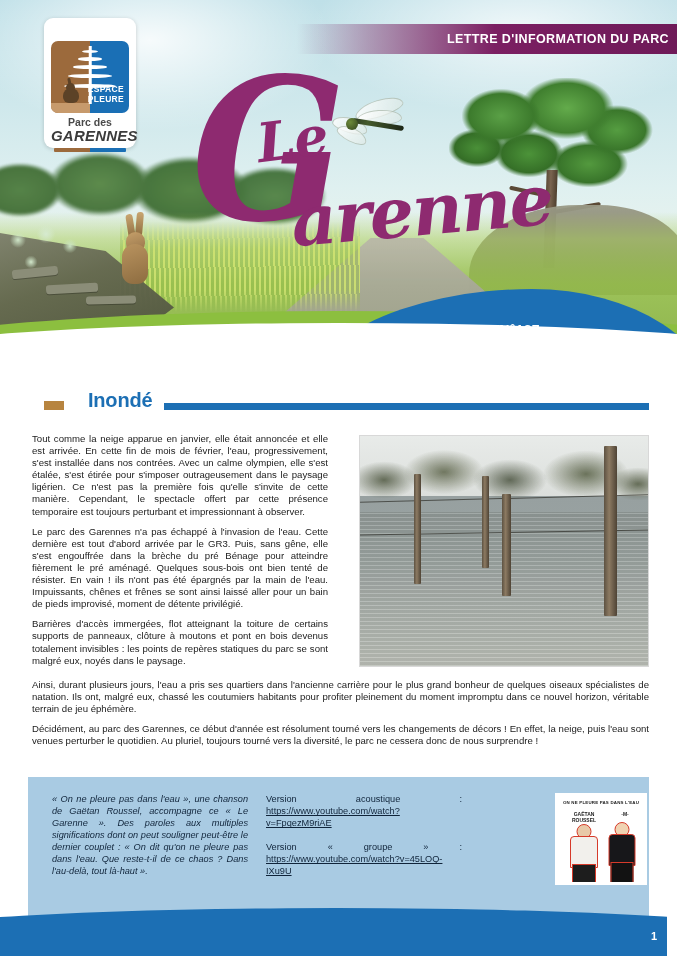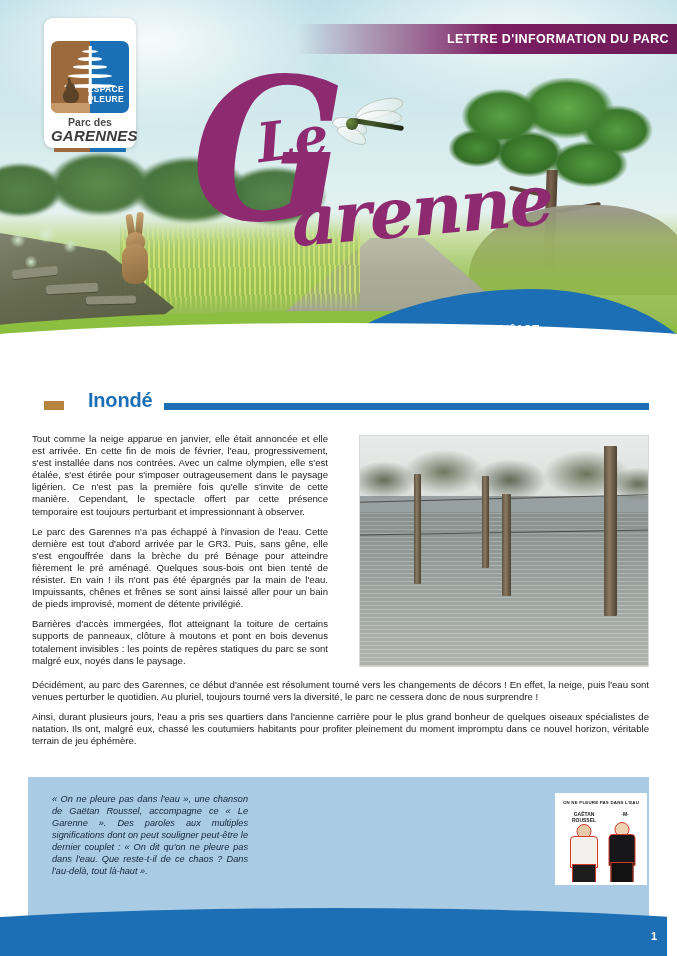--- a/index.html
+++ b/index.html
@@ -414,32 +414,42 @@
         <div class="ph-post" style="left:244px;top:10px;width:13px;height:170px;"></div>
       </div>
 
       <div class="col-left">
         <p class="body">Tout comme la neige apparue en janvier, elle était annoncée et elle est arrivée. En cette fin de mois de février, l'eau, progressivement, s'est installée dans nos contrées. Avec un calme olympien, elle s'est étalée, s'est étirée pour s'imposer outrageusement dans le paysage ligérien. Ce n'est pas la première fois qu'elle s'invite de cette manière. Cependant, le spectacle offert par cette présence temporaire est toujours perturbant et impressionnant à observer.</p>
         <p class="body">Le parc des Garennes n'a pas échappé à l'invasion de l'eau. Cette dernière est tout d'abord arrivée par le GR3. Puis, sans gêne, elle s'est engouffrée dans la brèche du pré Bénage pour atteindre fièrement le pré aménagé. Quelques sous-bois ont bien tenté de résister. En vain ! ils n'ont pas été épargnés par la main de l'eau. Impuissants, chênes et frênes se sont ainsi laissé aller pour un bain de pieds improvisé, moment de détente privilégié.</p>
         <p class="body">Barrières d'accès immergées, flot atteignant la toiture de certains supports de panneaux, clôture à moutons et pont en bois devenus totalement invisibles : les points de repères statiques du parc se sont malgré eux, noyés dans le paysage.</p>
       </div>
 
       <div class="full">
+        <p class="body">Ainsi, durant plusieurs jours, l'eau a pris ses quartiers dans l'ancienne carrière pour le plus grand bonheur de quelques oiseaux spécialistes de natation. Ils ont, malgré eux, chassé les coutumiers habitants pour profiter pleinement du moment impromptu dans ce nouvel horizon, véritable terrain de jeu éphémère.</p>
         <p class="body">Décidément, au parc des Garennes, ce début d'année est résolument tourné vers les changements de décors ! En effet, la neige, puis l'eau sont venues perturber le quotidien. Au pluriel, toujours tourné vers la diversité, le parc ne cessera donc de nous surprendre !</p>
-        <p class="body">Ainsi, durant plusieurs jours, l'eau a pris ses quartiers dans l'ancienne carrière pour le plus grand bonheur de quelques oiseaux spécialistes de natation. Ils ont, malgré eux, chassé les coutumiers habitants pour profiter pleinement du moment impromptu dans ce nouvel horizon, véritable terrain de jeu éphémère.</p>
       </div>
     </div>
 
     <div class="music-wrap">
       <div class="music-panel"></div>
 
 
       <div class="music-inner">
         <div class="mus-col a">« On ne pleure pas dans l'eau », une chanson de Gaëtan Roussel, accompagne ce « Le Garenne ». Des paroles aux multiples significations dont on peut souligner peut-être le dernier couplet : « On dit qu'on ne pleure pas dans l'eau. Que reste-t-il de ce chaos ? Dans l'au-delà, tout là-haut ».</div>
 
+        <div class="mus-col b">
+          <p>
+            <span>Version acoustique :</span>
+            <a class="mus-link" href="#">https://www.youtube.com/watch?v=FpqezM9riAE</a>
+          </p>
+          <p>
+            <span>Version « groupe » :</span>
+            <a class="mus-link" href="#">https://www.youtube.com/watch?v=45LOQ-IXu9U</a>
+          </p>
+        </div>
 
         <div class="album">
           <div class="album-inner">
             <div class="album-title">ON NE PLEURE PAS DANS L'EAU</div>
             <div class="album-name l">GAËTAN ROUSSEL</div>
             <div class="album-name r">-M-</div>
             <div class="fig l">
               <div class="fig-head" style="top:0;width:13px;height:13px;background:#e8c9a8;border:1.6px solid #d63a2a;"></div>
               <div class="fig-torso" style="top:12px;width:26px;height:30px;background:#f2f0ec;border:1.6px solid #d63a2a;border-radius:4px 4px 0 0;"></div>
               <div class="fig-torso" style="top:40px;width:22px;height:18px;background:#1d1d1d;border:1.4px solid #d63a2a;"></div>

